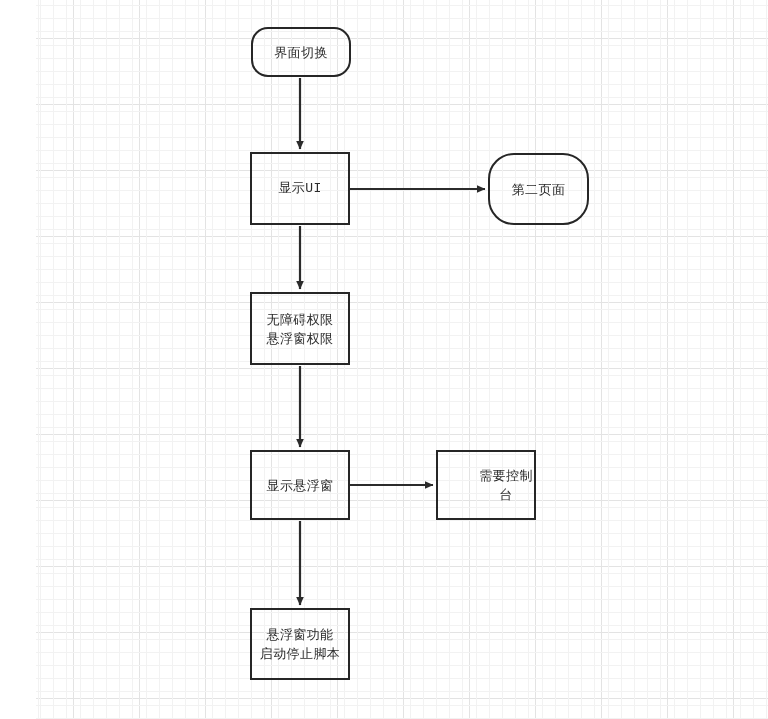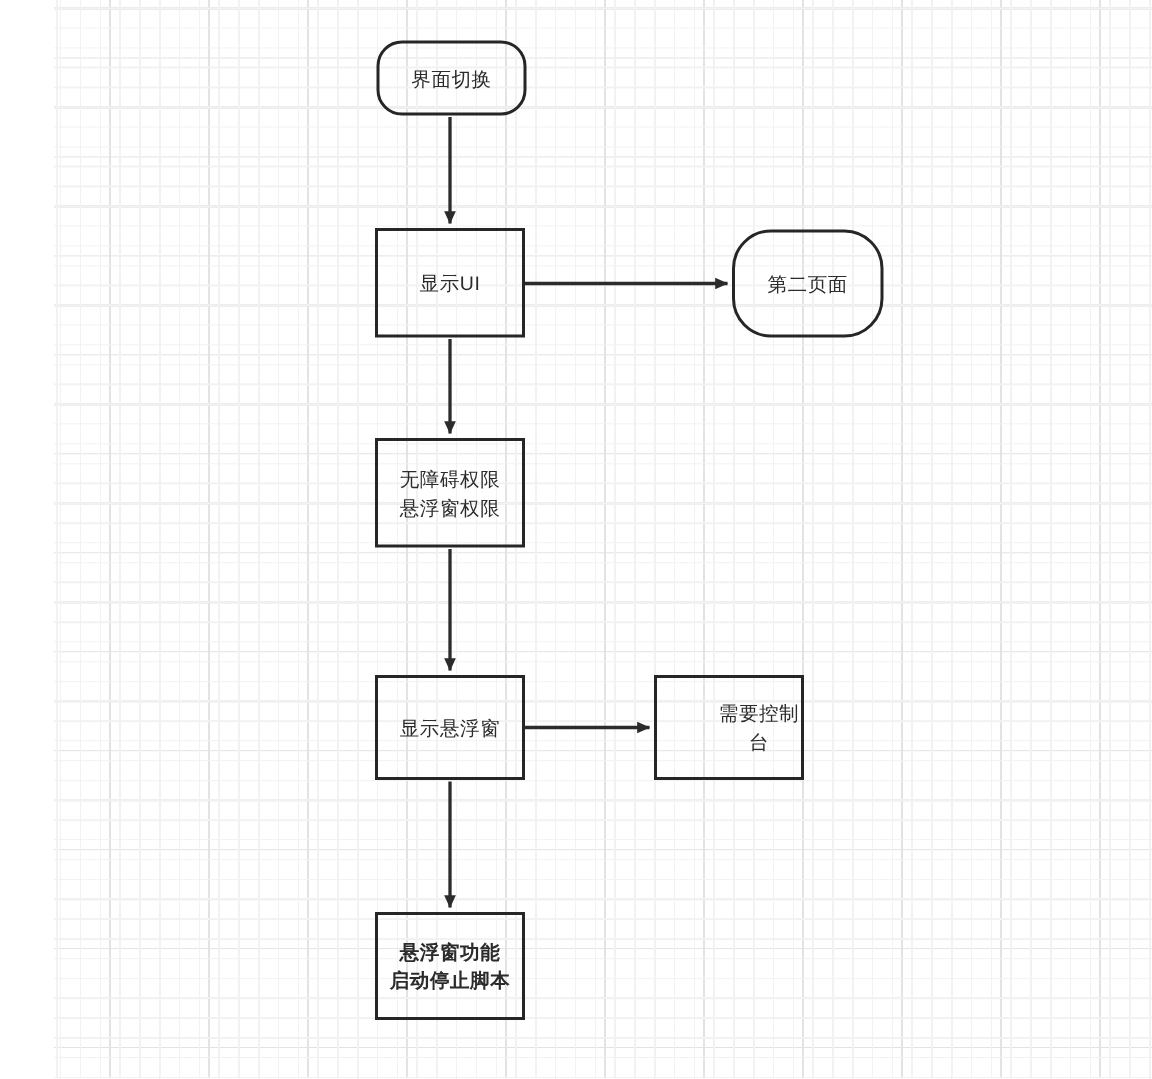--- a/index.html
+++ b/index.html
@@ -96,39 +96,39 @@
 
     <g>
       <line x1="264" y1="521" x2="264" y2="605" stroke="#2b2b2b" stroke-width="2.2" marker-end="url(#arrowhead)"></line>
     </g>
   </svg>
 
   <div class="node rounded" style="left:215px; top:27px; width:100px; height:50px;">
     <span class="label">界面切换</span>
   </div>
 
-  <div class="node" style="left:214px; top:152px; width:100px; height:73px;">
+  <div class="node" style="left:214px; top:152px; width:100px; height:73px;font-family:Liberation Mono, monospace;">
     <span class="label">显示UI</span>
   </div>
 
   <div class="node" style="left:452px; top:153px; width:101px; height:72px;border-radius:26px;">
     <span class="label">第二页面</span>
   </div>
 
   <div class="node" style="left:214px; top:292px; width:100px; height:73px;">
     <span class="label">无障碍权限
 悬浮窗权限</span>
   </div>
 
   <div class="node" style="left:214px; top:450px; width:100px; height:70px;">
     <span class="label">显示悬浮窗</span>
   </div>
 
   <div class="node" style="left:400px; top:450px; width:100px; height:70px;padding-left:40px;">
     <span class="label">需要控制台</span>
   </div>
 
-  <div class="node" style="left:214px; top:608px; width:100px; height:72px;font-weight:bold;">
+  <div class="node" style="left:214px; top:608px; width:100px; height:72px;">
     <span class="label">悬浮窗功能
 启动停止脚本</span>
   </div>
 
 </div>
 
 </body></html>

